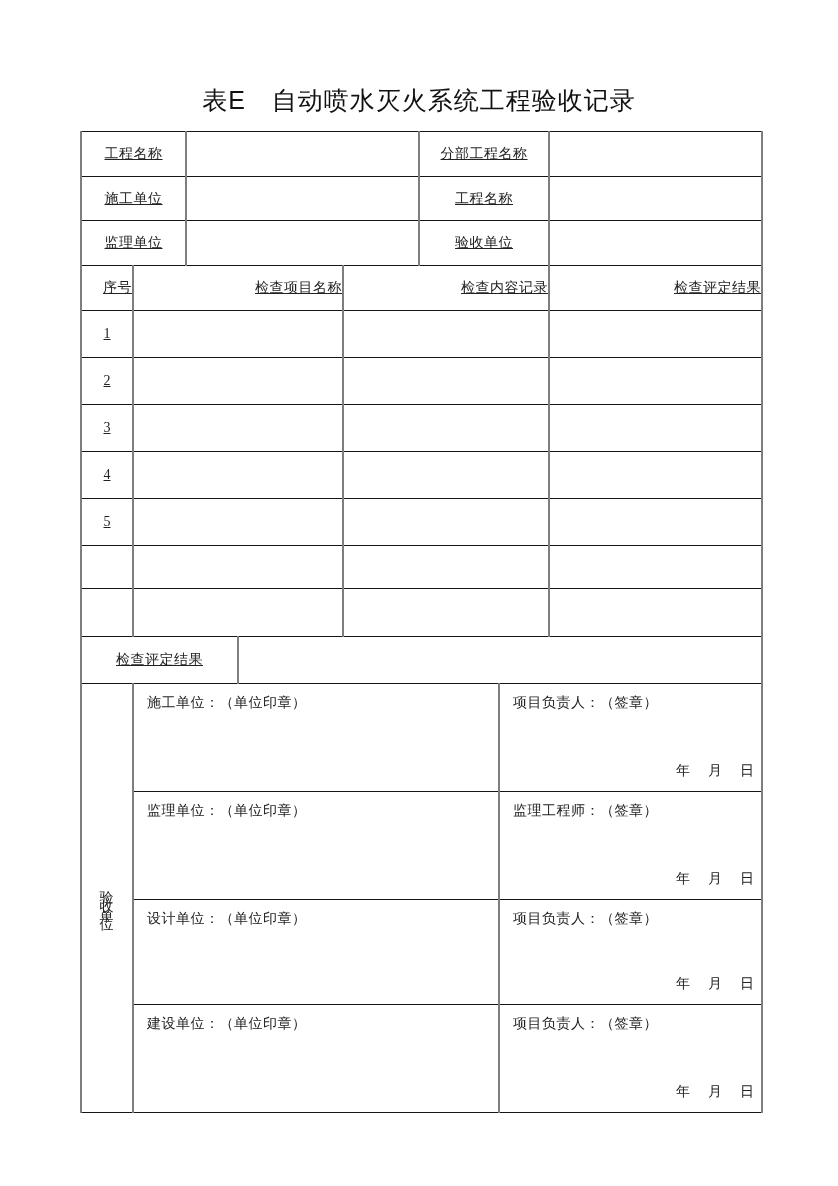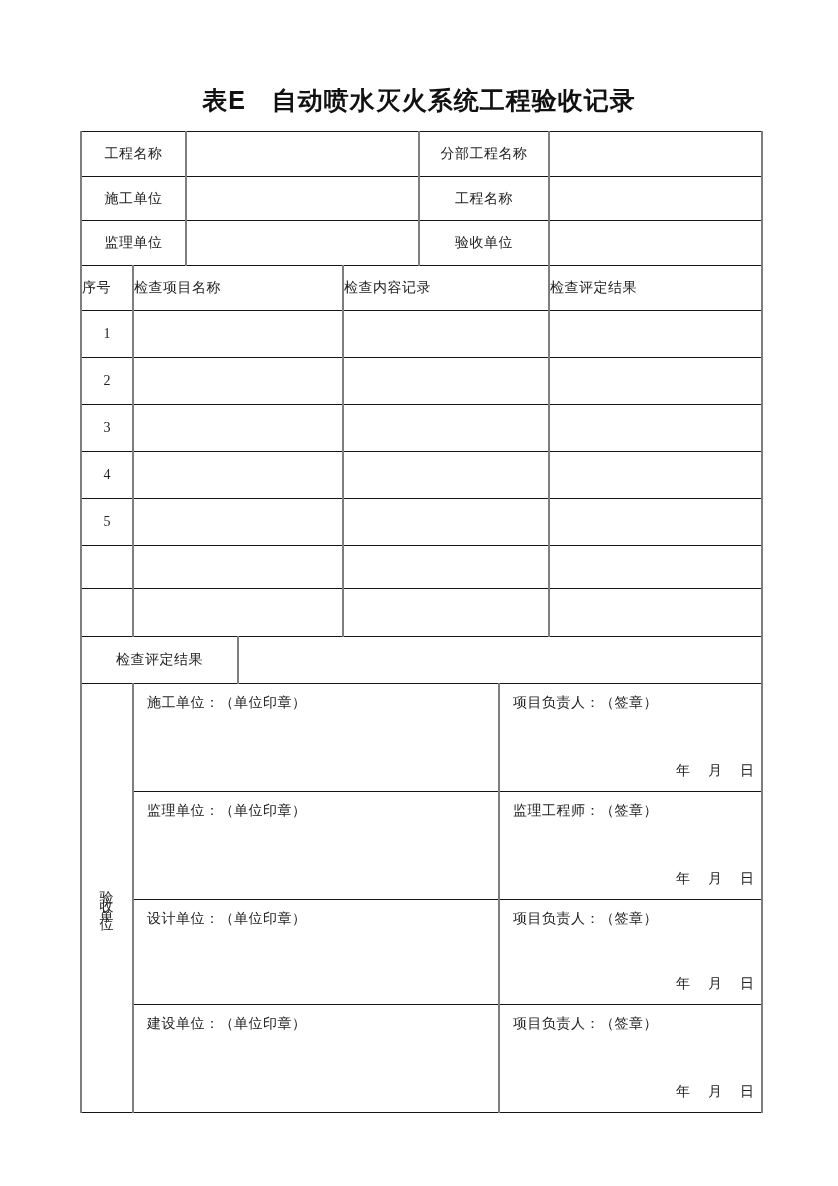--- a/index.html
+++ b/index.html
@@ -9,43 +9,44 @@
     background:#ffffff;
     font-family:"Liberation Sans","DejaVu Sans",sans-serif;
     color:#1c1c1c;
     overflow:hidden;
   }
   .doc-title{
     position:absolute;
     top:84px;left:0;width:838px;
     text-align:center;
     font-size:25px;
-    font-weight:bold;
+    font-weight:normal;
     letter-spacing:1px;
     color:#111;
   }
   table.form{
     position:absolute;
     left:80px;top:131px;
     width:681px;
     border-collapse:collapse;
     table-layout:fixed;
   }
   table.form td{
     border-top:1px solid #151515;
     border-bottom:1px solid #151515;
     border-left:2px solid #7e7e7e;
     border-right:2px solid #7e7e7e;
     padding:0;
     font-size:14px;
     color:#222;
     overflow:hidden;
+    text-decoration:underline;
   }
   td.lbl{text-align:center;vertical-align:middle;letter-spacing:0.5px;}
-  td.hdr{text-align:left;vertical-align:middle;letter-spacing:0.5px;}
+  td.hdr{text-align:right;vertical-align:middle;letter-spacing:0.5px;}
   td.num{
     text-align:center;vertical-align:middle;
     font-family:"Liberation Serif","DejaVu Serif",serif;
     font-size:15px;
   }
   td.blank{background:#fff;}
   td.sig{position:relative;vertical-align:top;}
   .sig-label{position:absolute;top:10px;left:13px;font-size:14px;letter-spacing:0.5px;white-space:nowrap;}
   .sig-date{position:absolute;bottom:11px;right:5px;font-size:14px;letter-spacing:2px;white-space:nowrap;}
   td.vcell{text-align:center;vertical-align:middle;}

